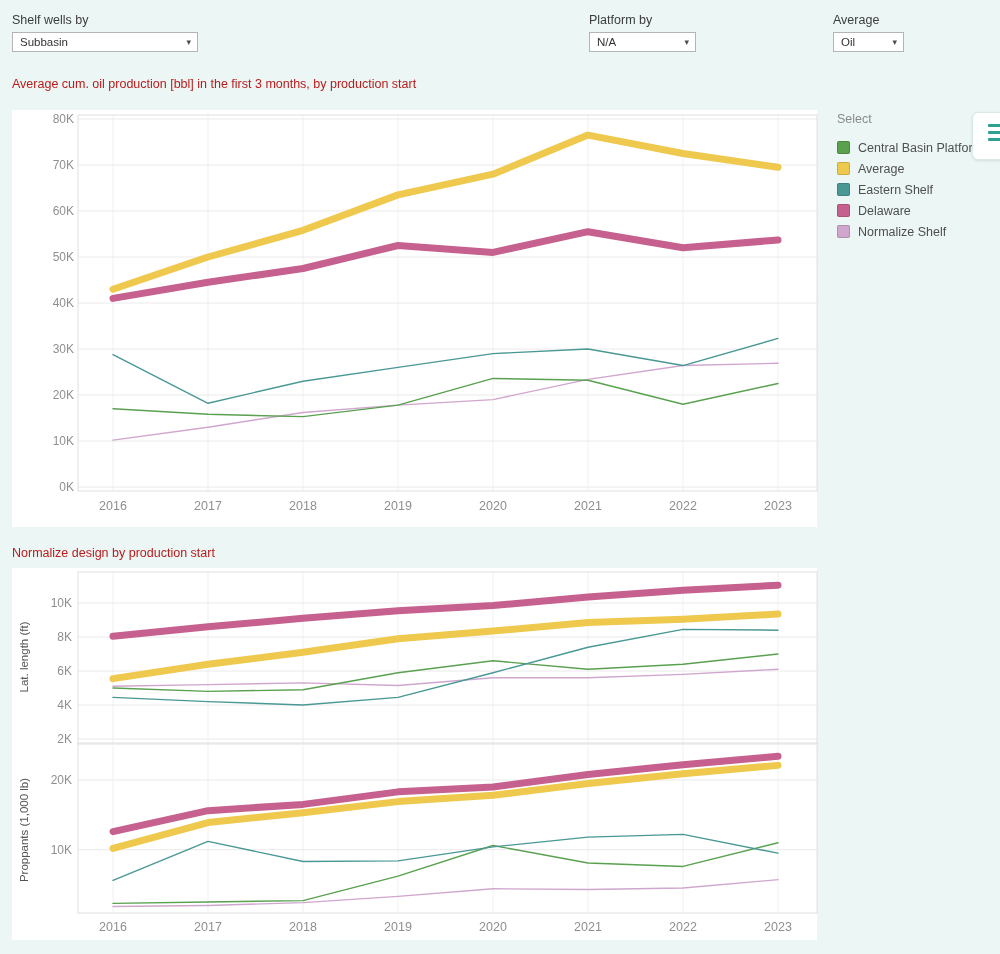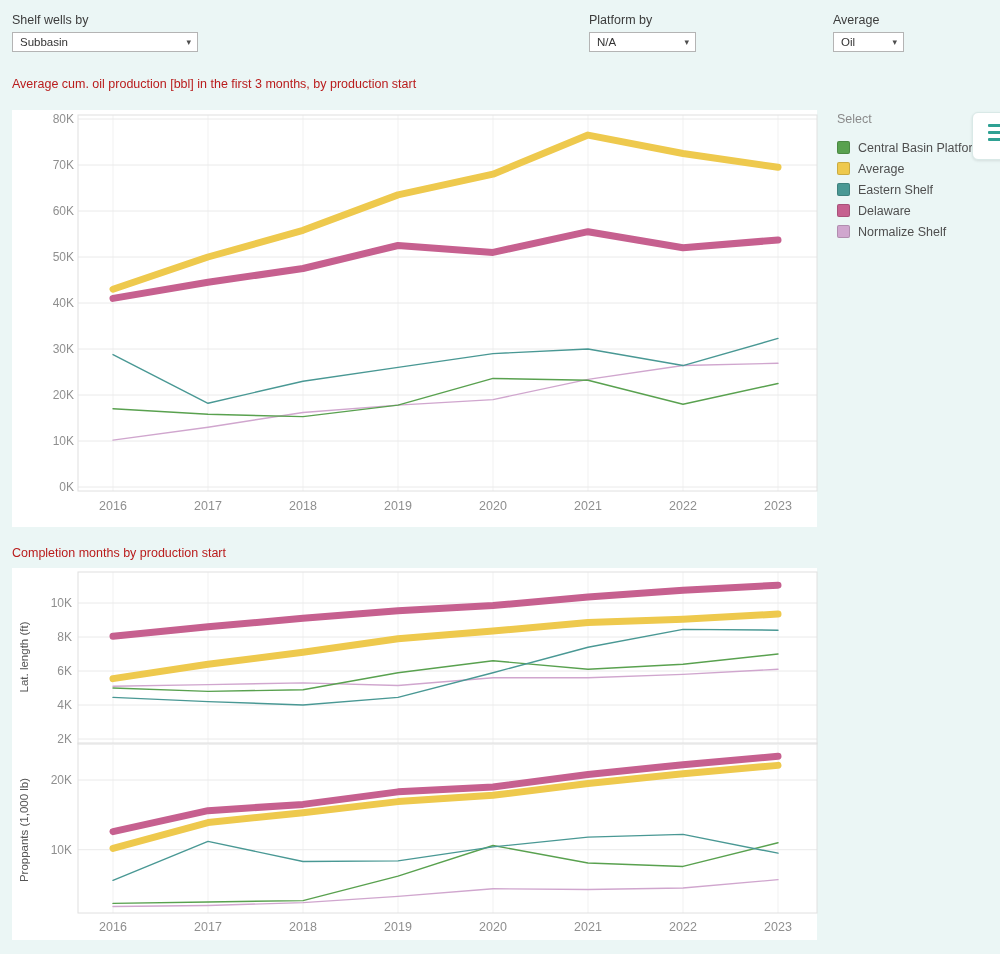--- a/index.html
+++ b/index.html
@@ -153,21 +153,21 @@
   </div>
 
   <div id="menu-card">
     <div>
       <div class="bar" style="top:11px"></div>
       <div class="bar" style="top:18px"></div>
       <div class="bar" style="top:25px"></div>
     </div>
   </div>
 
-  <div class="sec-title" style="top:546px">Completion months by production start</div>
+  <div class="sec-title" style="top:546px">Normalize design by production start</div>
 
   <div class="panel" id="panel2">
     <svg class="chart-svg" style="top:0" width="805" height="177">
         <line x1="101" y1="4" x2="101" y2="176" class="vgrid"></line>
         <line x1="196" y1="4" x2="196" y2="176" class="vgrid"></line>
         <line x1="291" y1="4" x2="291" y2="176" class="vgrid"></line>
         <line x1="386" y1="4" x2="386" y2="176" class="vgrid"></line>
         <line x1="481" y1="4" x2="481" y2="176" class="vgrid"></line>
         <line x1="576" y1="4" x2="576" y2="176" class="vgrid"></line>
         <line x1="671" y1="4" x2="671" y2="176" class="vgrid"></line>

